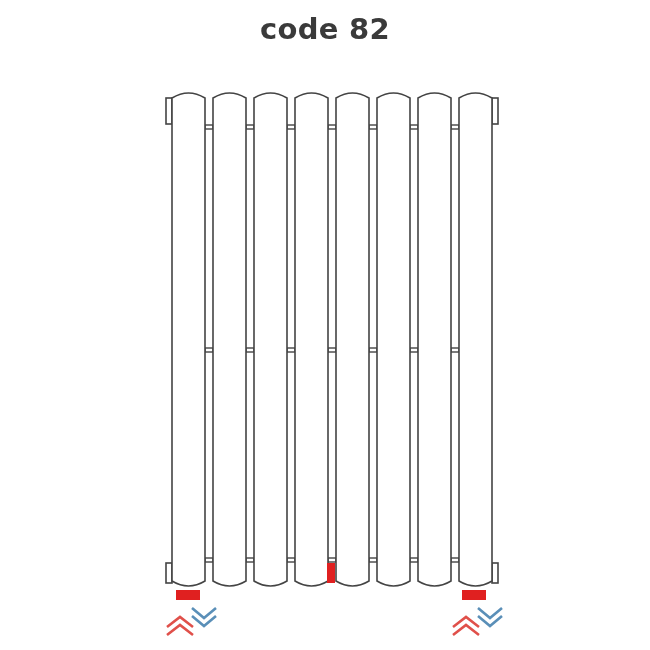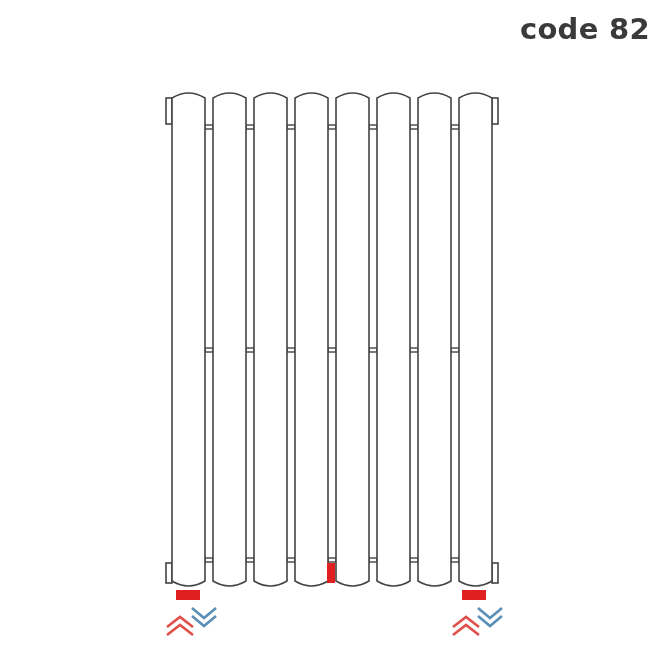--- a/index.html
+++ b/index.html
@@ -1,17 +1,17 @@
 <!DOCTYPE html>
 <html><head>
   <meta charset="utf-8">
   <style>
     html, body { margin: 0; padding: 0; background: #ffffff; }
     body { width: 650px; height: 650px; position: relative; overflow: hidden; font-family: "DejaVu Sans", sans-serif; }
-    .title { position: absolute; top: 12px; left: 0; width: 650px; text-align: right; font-size: 29px; font-weight: bold; color: #3a3a3a; letter-spacing: 0.3px; }
+    .title { position: absolute; top: 12px; left: 0; width: 650px; text-align: center; font-size: 29px; font-weight: bold; color: #3a3a3a; letter-spacing: 0.3px; }
     svg.diagram { position: absolute; left: 0; top: 0; }
   </style>
 </head>
 <body>
 
 <div class="title">code 82</div>
 
 <svg class="diagram" width="650" height="650" viewBox="0 0 650 650" xmlns="http://www.w3.org/2000/svg">
   <g id="radiator">
       <rect x="166" y="98" width="6" height="26" fill="#fff" stroke="#444444" stroke-width="1.6"></rect>

